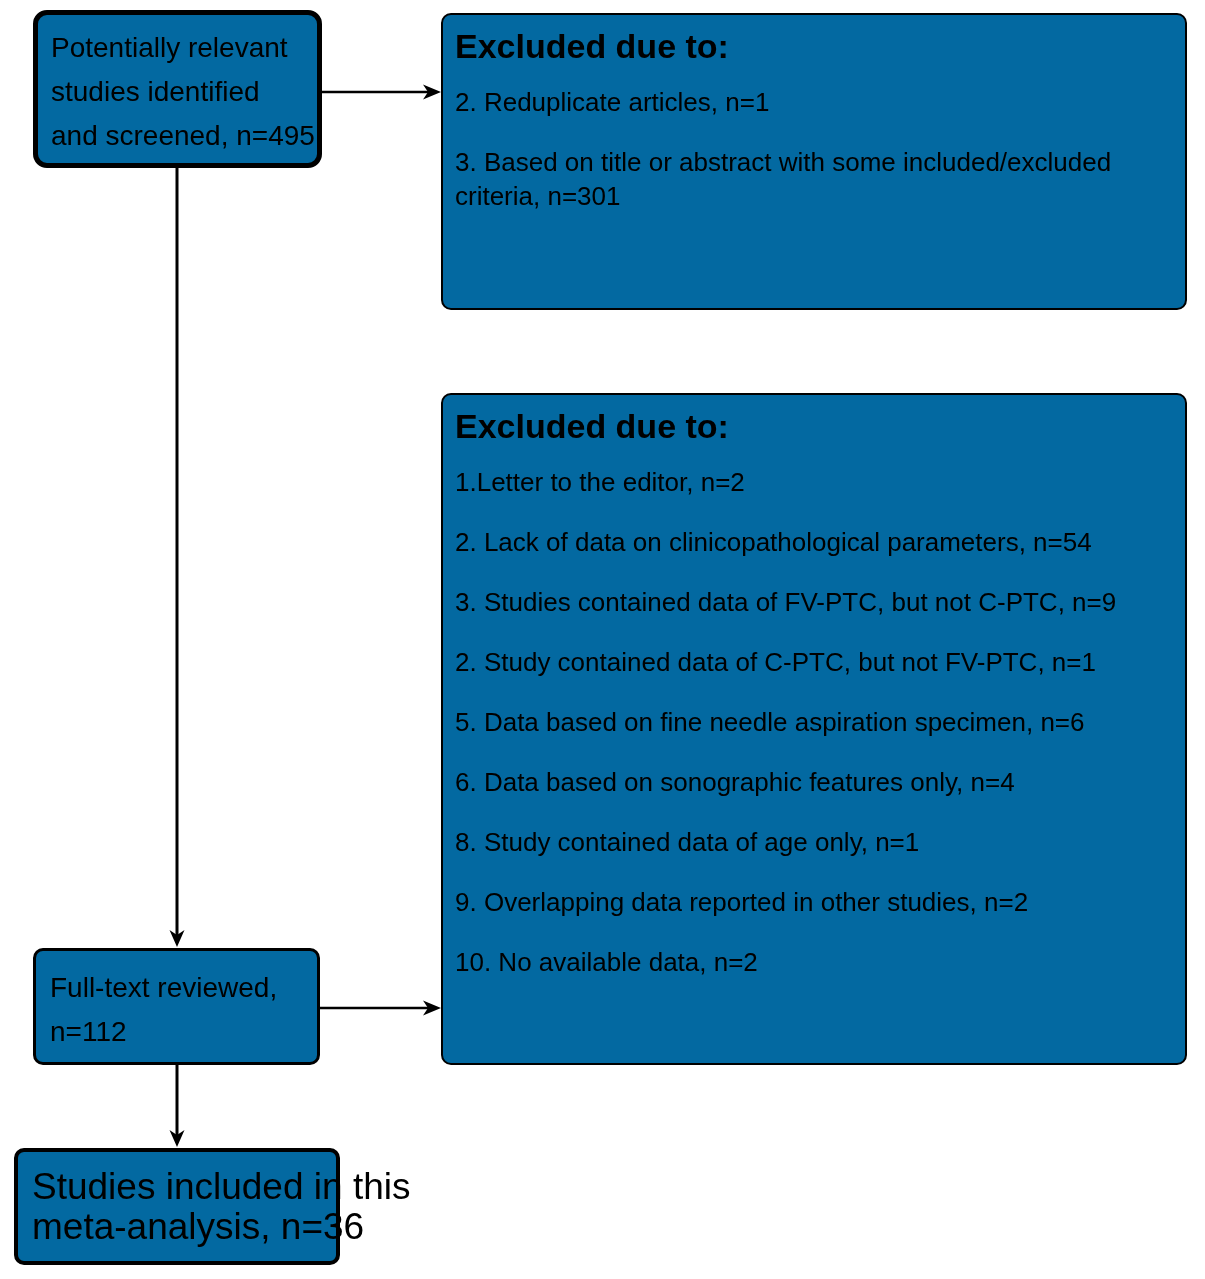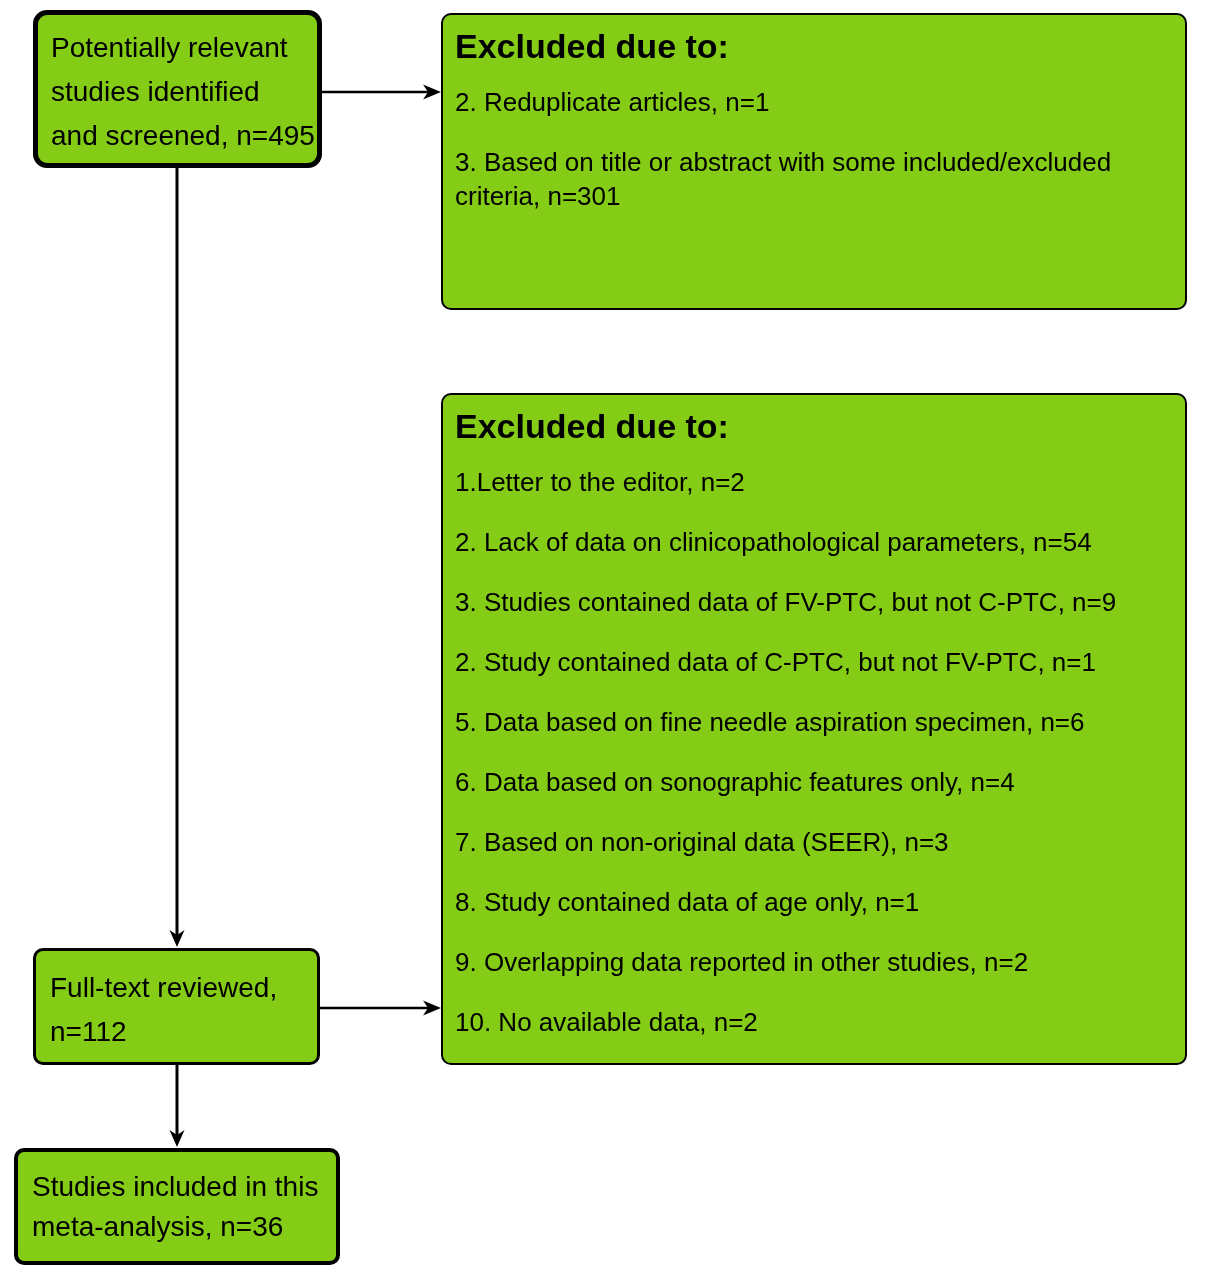--- a/index.html
+++ b/index.html
@@ -19,21 +19,21 @@
   #arrow-layer {
     position: absolute;
     left: 0;
     top: 0;
     width: 1205px;
     height: 1279px;
   }
   .flow-box {
     position: absolute;
     box-sizing: border-box;
-    background: #84cc16;
+    background: #0369a1;
     border-style: solid;
     border-color: #000000;
   }
   
   #box-screened {
     left: 33px;
     top: 10px;
     width: 289px;
     height: 158px;
     border-width: 5px;
@@ -90,21 +90,21 @@
   }
   
   #box-included {
     left: 14px;
     top: 1148px;
     width: 326px;
     height: 117px;
     border-width: 4px;
     border-radius: 10px;
     padding: 15px 0 0 14px;
-    font-size: 28px;
+    font-size: 37px;
     line-height: 40px;
     white-space: pre;
   }
 </style>
 </head>
 <body>
 
 <div id="canvas">
 
   <svg id="arrow-layer" viewBox="0 0 1205 1279" xmlns="http://www.w3.org/2000/svg">
@@ -134,21 +134,20 @@
   </div>
 
   <div class="flow-box" id="box-excluded2">
     <div class="ex-title">Excluded due to:</div>
     <div class="ex-item">1.Letter to the editor, n=2</div>
     <div class="ex-item">2. Lack of data on clinicopathological parameters, n=54</div>
     <div class="ex-item">3. Studies contained data of FV-PTC, but not C-PTC, n=9</div>
     <div class="ex-item">2. Study contained data of C-PTC, but not FV-PTC, n=1</div>
     <div class="ex-item">5. Data based on fine needle aspiration specimen, n=6</div>
     <div class="ex-item">6. Data based on sonographic features only, n=4</div>
-    <div class="ex-item">7. Based on non-original data (SEER), n=3</div>
     <div class="ex-item">8. Study contained data of age only, n=1</div>
     <div class="ex-item">9. Overlapping data reported in other studies, n=2</div>
     <div class="ex-item">10. No available data, n=2</div>
   </div>
 
   <div class="flow-box" id="box-fulltext">Full-text reviewed,
 n=112</div>
 
   <div class="flow-box" id="box-included">Studies included in this
 meta-analysis, n=36</div>

